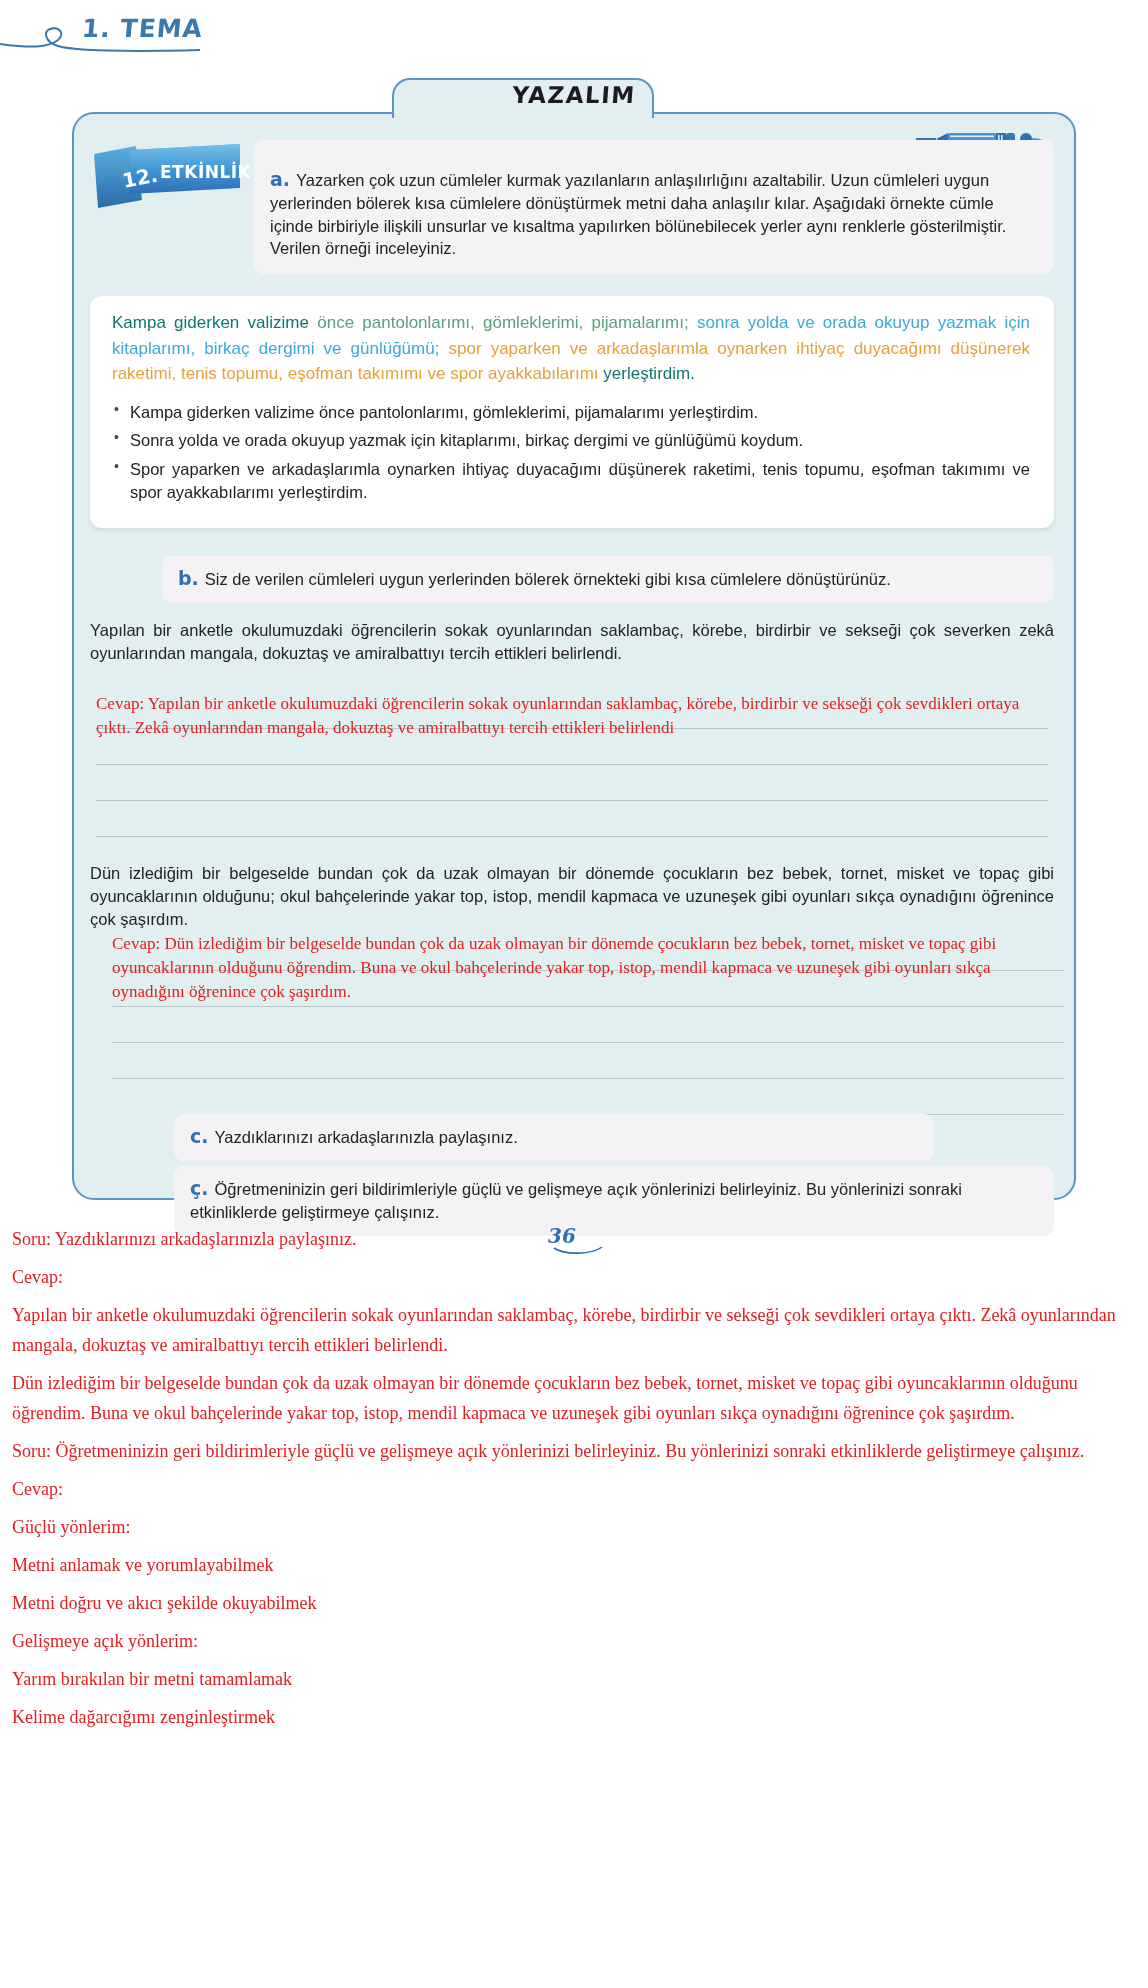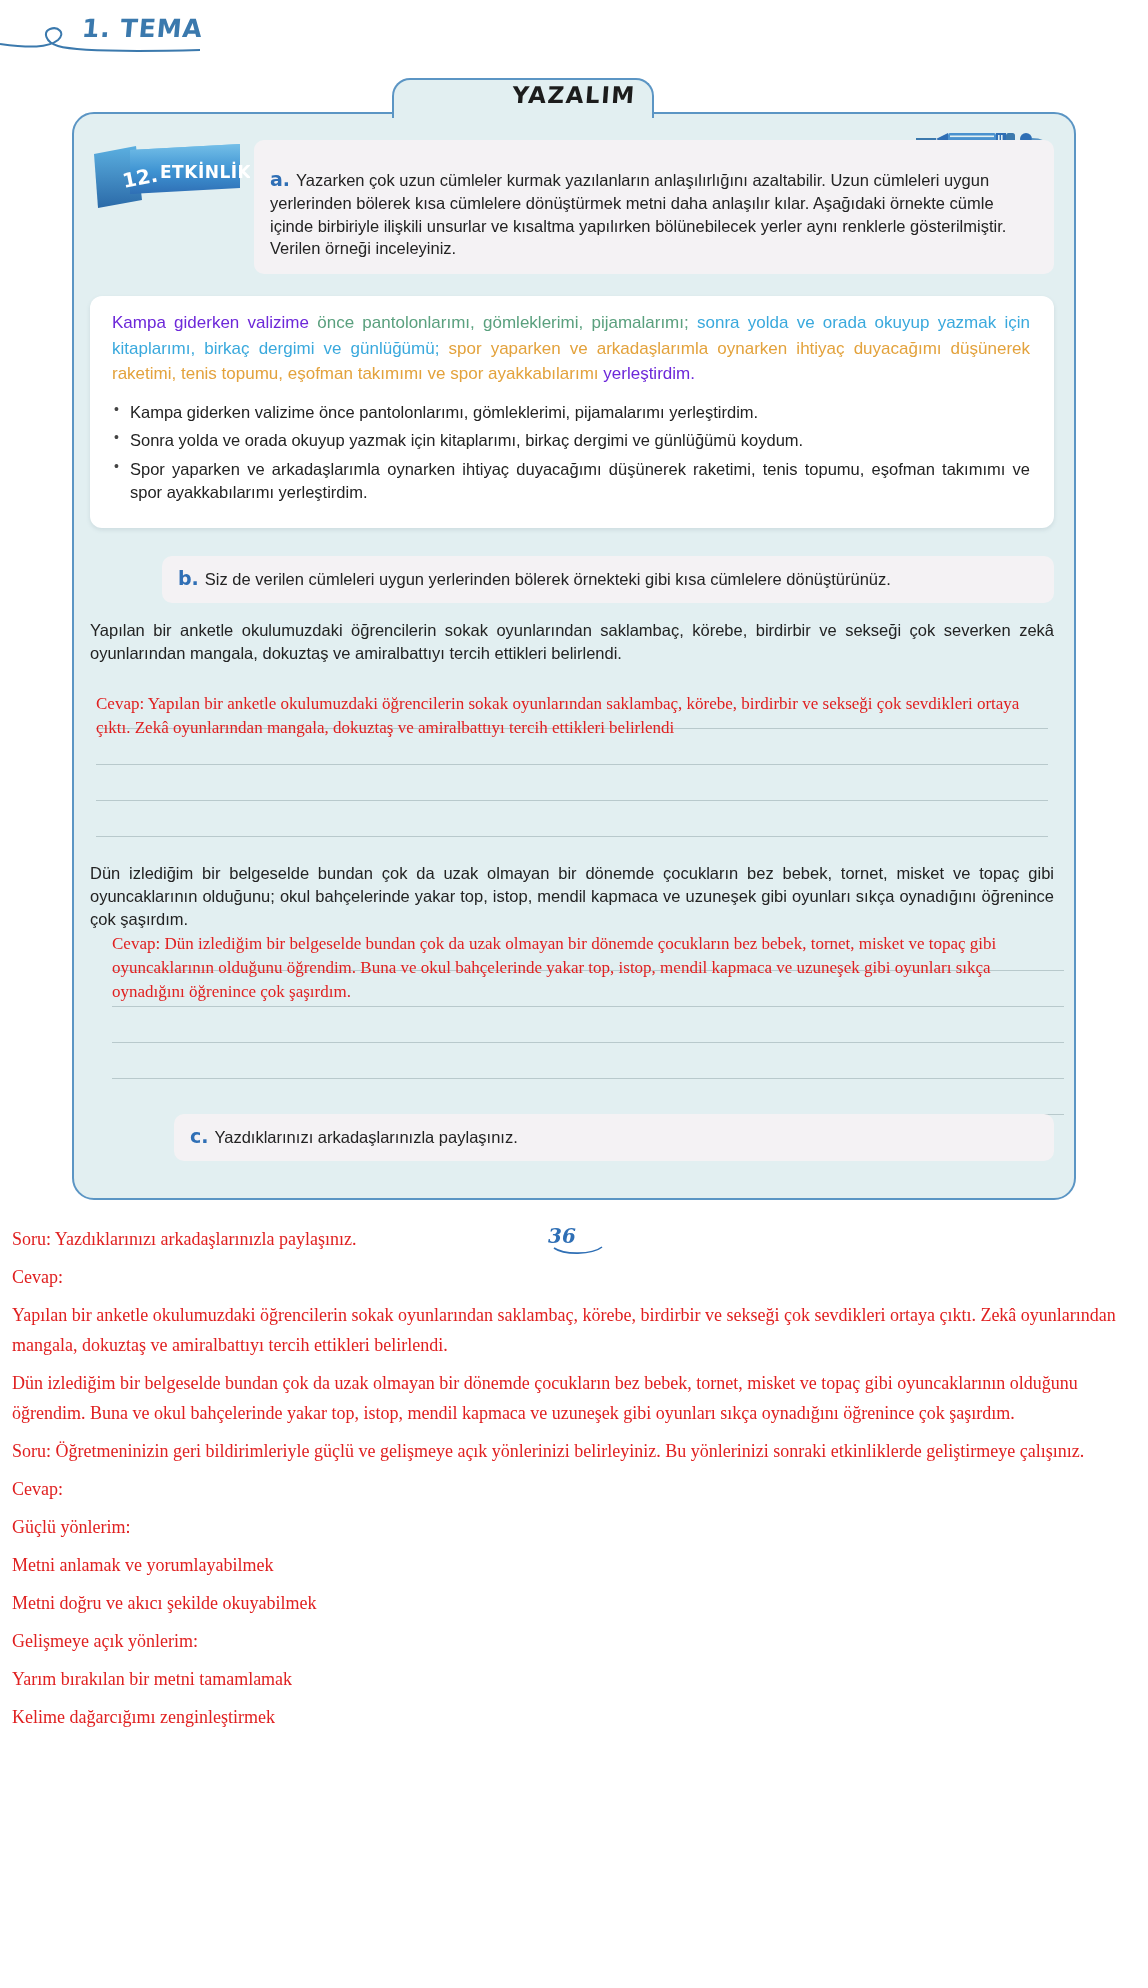--- a/index.html
+++ b/index.html
@@ -142,21 +142,21 @@
     text-align: justify;
     font-family: "Liberation Sans", sans-serif;
   }
 
   
   .example {
     font-size: 17px;
     line-height: 1.5;
     text-align: justify;
   }
-  .c-red   { color: #6d28d9; }
+  .c-red   { color: #0f766e; }
   .c-green { color: #5aa07e; }
   .c-blue  { color: #3aa9dd; }
   .c-gold  { color: #e3a23c; }
 
   .bullets {
     list-style: none;
     margin: 0;
     padding: 0;
   }
   .bullets li {
@@ -314,24 +314,27 @@
       <div class="rule-lines">
         <div class="rule" style="left:6px; top:34px;  width:952px;"></div>
         <div class="rule" style="left:6px; top:70px;  width:952px;"></div>
         <div class="rule" style="left:6px; top:106px; width:952px;"></div>
         <div class="rule" style="left:6px; top:142px; width:952px;"></div>
         <div class="rule" style="left:80px; top:178px; width:878px;"></div>
       </div>
       <div class="answer" style="left:6px; top:-4px; width:952px;">Cevap: Dün izlediğim bir belgeselde bundan çok da uzak olmayan bir dönemde çocukların bez bebek, tornet, misket ve topaç gibi oyuncaklarının olduğunu öğrendim. Buna ve okul bahçelerinde yakar top, istop, mendil kapmaca ve uzuneşek gibi oyunları sıkça oynadığını öğrenince çok şaşırdım.</div>
     </div>
 
-    <div class="prompt-block" style="left:100px; top:1000px; width:880px; padding:11px 18px 12px 16px;">
+    <div class="prompt-block" style="left:100px; top:1000px; width:760px; padding:11px 18px 12px 16px;">
       <span class="qletter">c.</span><span class="body-txt">Yazdıklarınızı arkadaşlarınızla paylaşınız.</span>
     </div>
 
+    <div class="prompt-block" style="left:100px; top:1052px; width:880px; padding:11px 18px 12px 16px;">
+      <span class="qletter">ç.</span><span class="body-txt">Öğretmeninizin geri bildirimleriyle güçlü ve gelişmeye açık yönlerinizi belirleyiniz. Bu yönlerinizi sonraki etkinliklerde geliştirmeye çalışınız.</span>
+    </div>
 
   </div>
 </div>
 
 <div class="pageno">
   <span>36</span>
   <svg width="56" height="12" viewBox="0 0 56 12" style="display:block;margin:-2px auto 0;">
     <path d="M4 2 C 14 9, 42 9, 52 1" fill="none" stroke="#2f6fb5" stroke-width="1.6"></path>
   </svg>
 </div>

